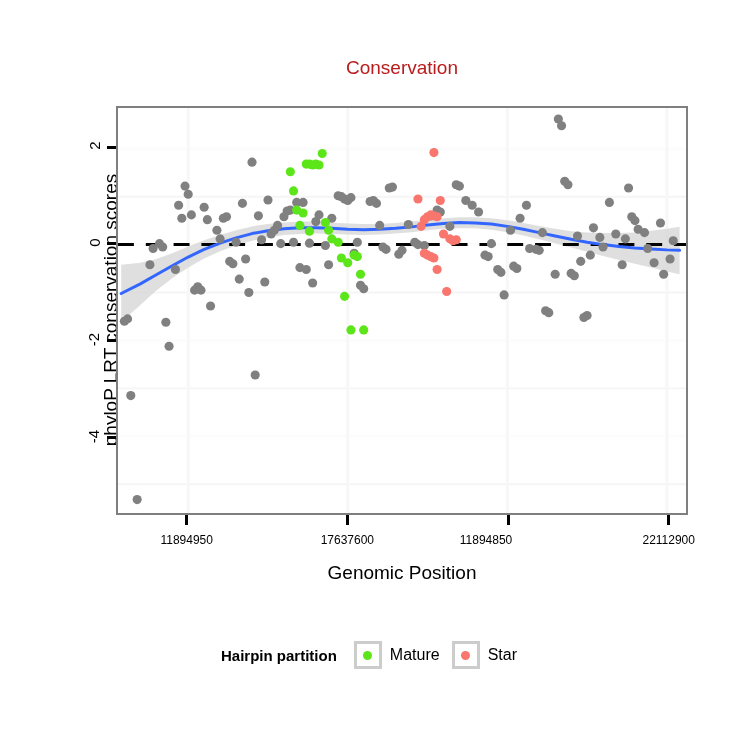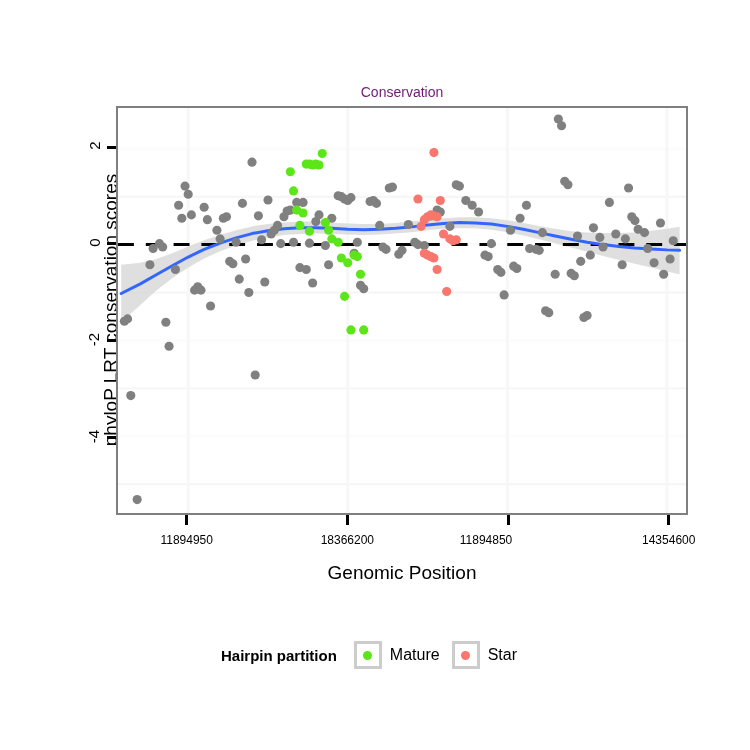--- a/index.html
+++ b/index.html
@@ -20,26 +20,26 @@
     position: absolute;
     left: 0; top: 0;
     width: 750px;
     height: 750px;
   }
 
   
   #chart-title {
     position: absolute;
     left: 116px;
-    top: 80px;
+    top: 56px;
     width: 572px;
     text-align: center;
-    font-size: 14px;
+    font-size: 19px;
     line-height: 24px;
-    color: #701a75;
+    color: #b91c1c;
     white-space: nowrap;
   }
 
   
   #y-axis-title {
     position: absolute;
     left: -100px;
     top: 300px;
     width: 420px;
     text-align: center;
@@ -382,25 +382,25 @@
       <div class="y-tick-label" style="top: 233.947px;"><span>0</span></div>
       <div class="y-tick-mark" style="top: 242.447px;"></div>
       <div class="y-tick-label" style="top: 330.751px;"><span>-2</span></div>
       <div class="y-tick-mark" style="top: 339.251px;"></div>
       <div class="y-tick-label" style="top: 427.556px;"><span>-4</span></div>
       <div class="y-tick-mark" style="top: 436.056px;"></div>
     </div>
   <div id="x-ticks">
       <div class="x-tick-label" style="left: 116.697px;">11894950</div>
       <div class="x-tick-mark" style="left: 185.197px;"></div>
-      <div class="x-tick-label" style="left: 277.371px;">18366200</div>
+      <div class="x-tick-label" style="left: 277.371px;">17637600</div>
       <div class="x-tick-mark" style="left: 345.871px;"></div>
       <div class="x-tick-label" style="left: 416px;">11894850</div>
       <div class="x-tick-mark" style="left: 506.545px;"></div>
-      <div class="x-tick-label" style="left: 598.719px;">14354600</div>
+      <div class="x-tick-label" style="left: 598.719px;">22112900</div>
       <div class="x-tick-mark" style="left: 667.219px;"></div>
     </div>
 
   <div id="x-axis-title">Genomic Position</div>
 
   <div id="legend">
     <div id="legend-title">Hairpin partition</div>
     <div id="legend-items" style="display: flex; align-items: center;">
         <div class="legend-item">
           <div class="legend-key">

